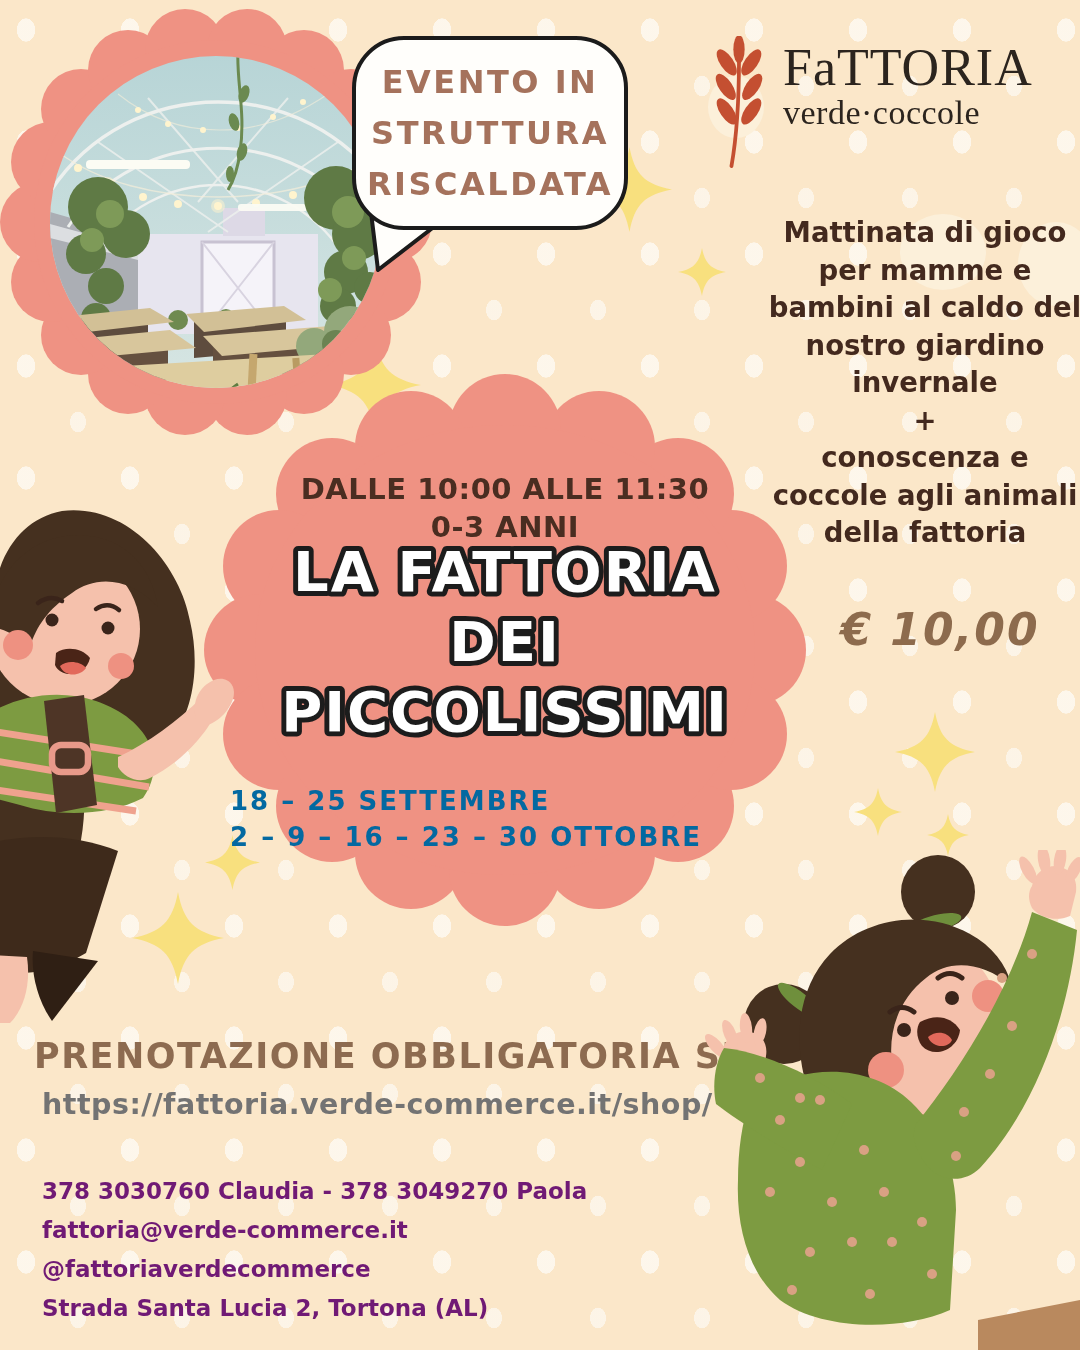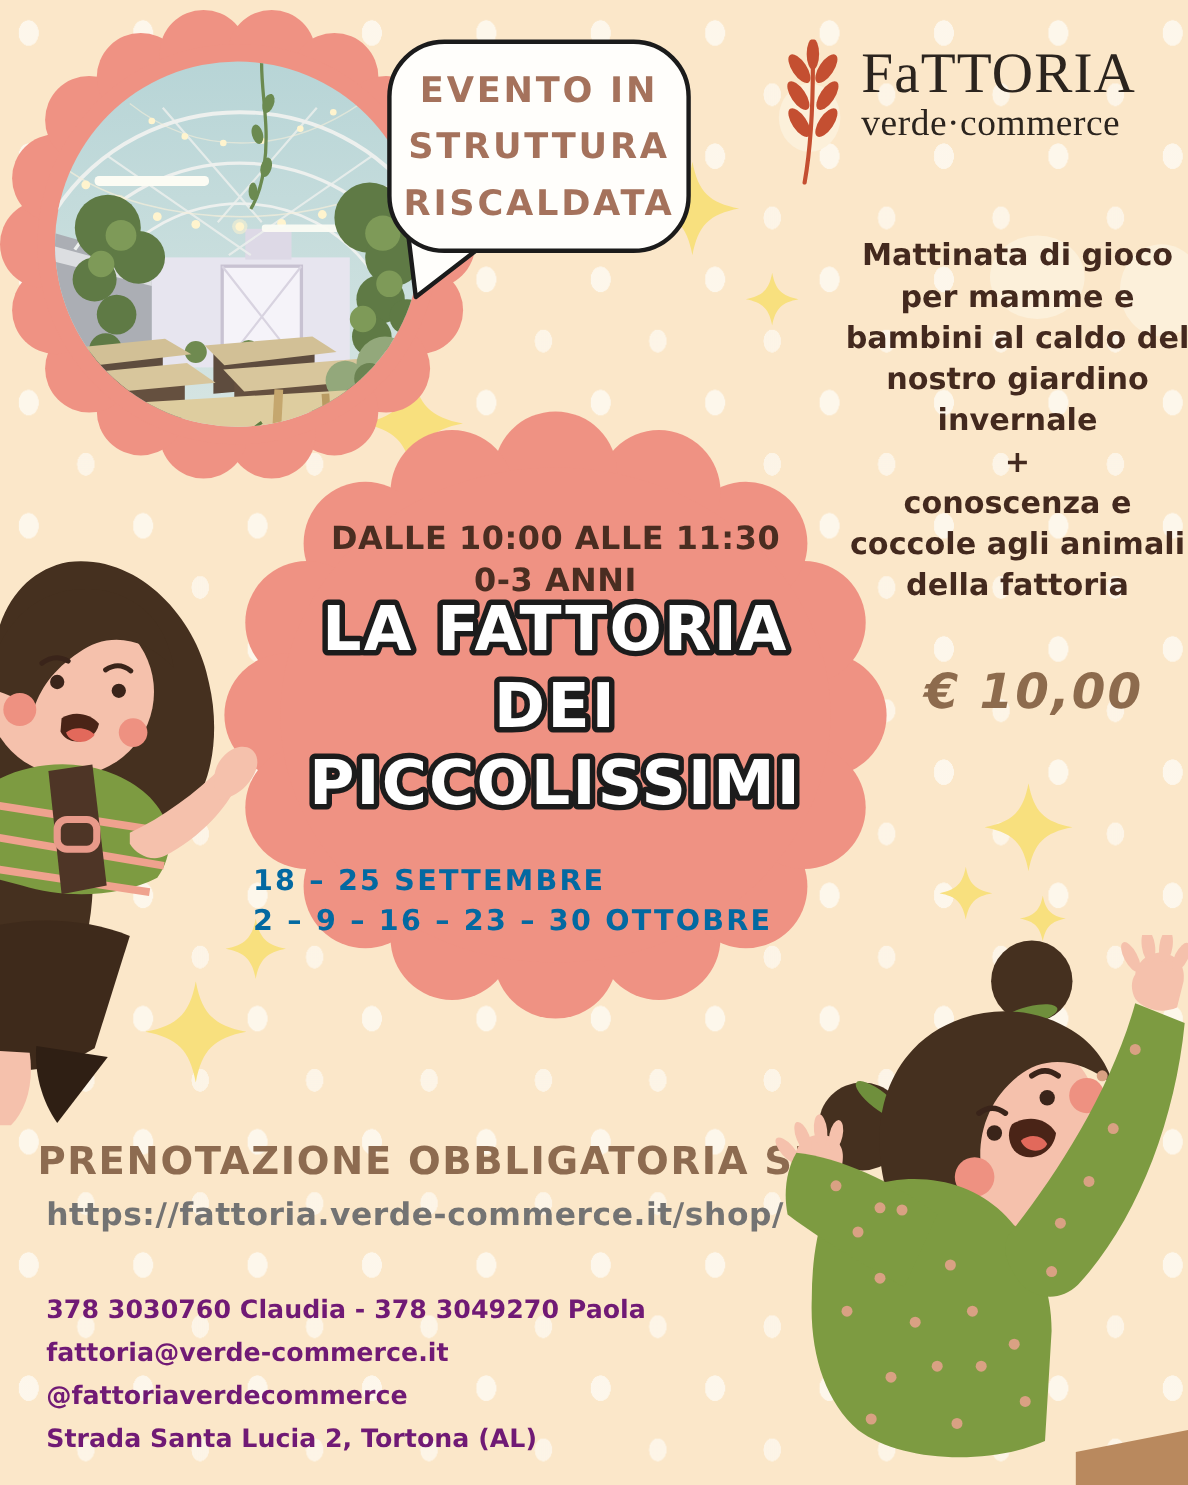--- a/index.html
+++ b/index.html
@@ -303,21 +303,21 @@
       <ellipse cx="26" cy="54" rx="7" ry="16" transform="rotate(-34 26 54)"></ellipse>
         <ellipse cx="54" cy="54" rx="7" ry="16" transform="rotate(34 54 54)"></ellipse>
       <ellipse cx="27" cy="80" rx="7" ry="16" transform="rotate(-34 27 80)"></ellipse>
         <ellipse cx="53" cy="80" rx="7" ry="16" transform="rotate(34 53 80)"></ellipse>
     </g>
     <path d="M40,24 C40,66 38,104 32,138" stroke="#C44F31" stroke-width="4" fill="none" stroke-linecap="round"></path>
   </svg>
 </div>
 <div class="logo-text">
   <div class="logo-l1">FaTTORIA</div>
-  <div class="logo-l3">verde·commerce</div>
+  <div class="logo-l3">verde·coccole</div>
 </div>
 
 <div class="info">Mattinata di gioco
 per mamme e
 bambini al caldo del
 nostro giardino
 invernale
 +
 conoscenza e
 coccole agli animali

